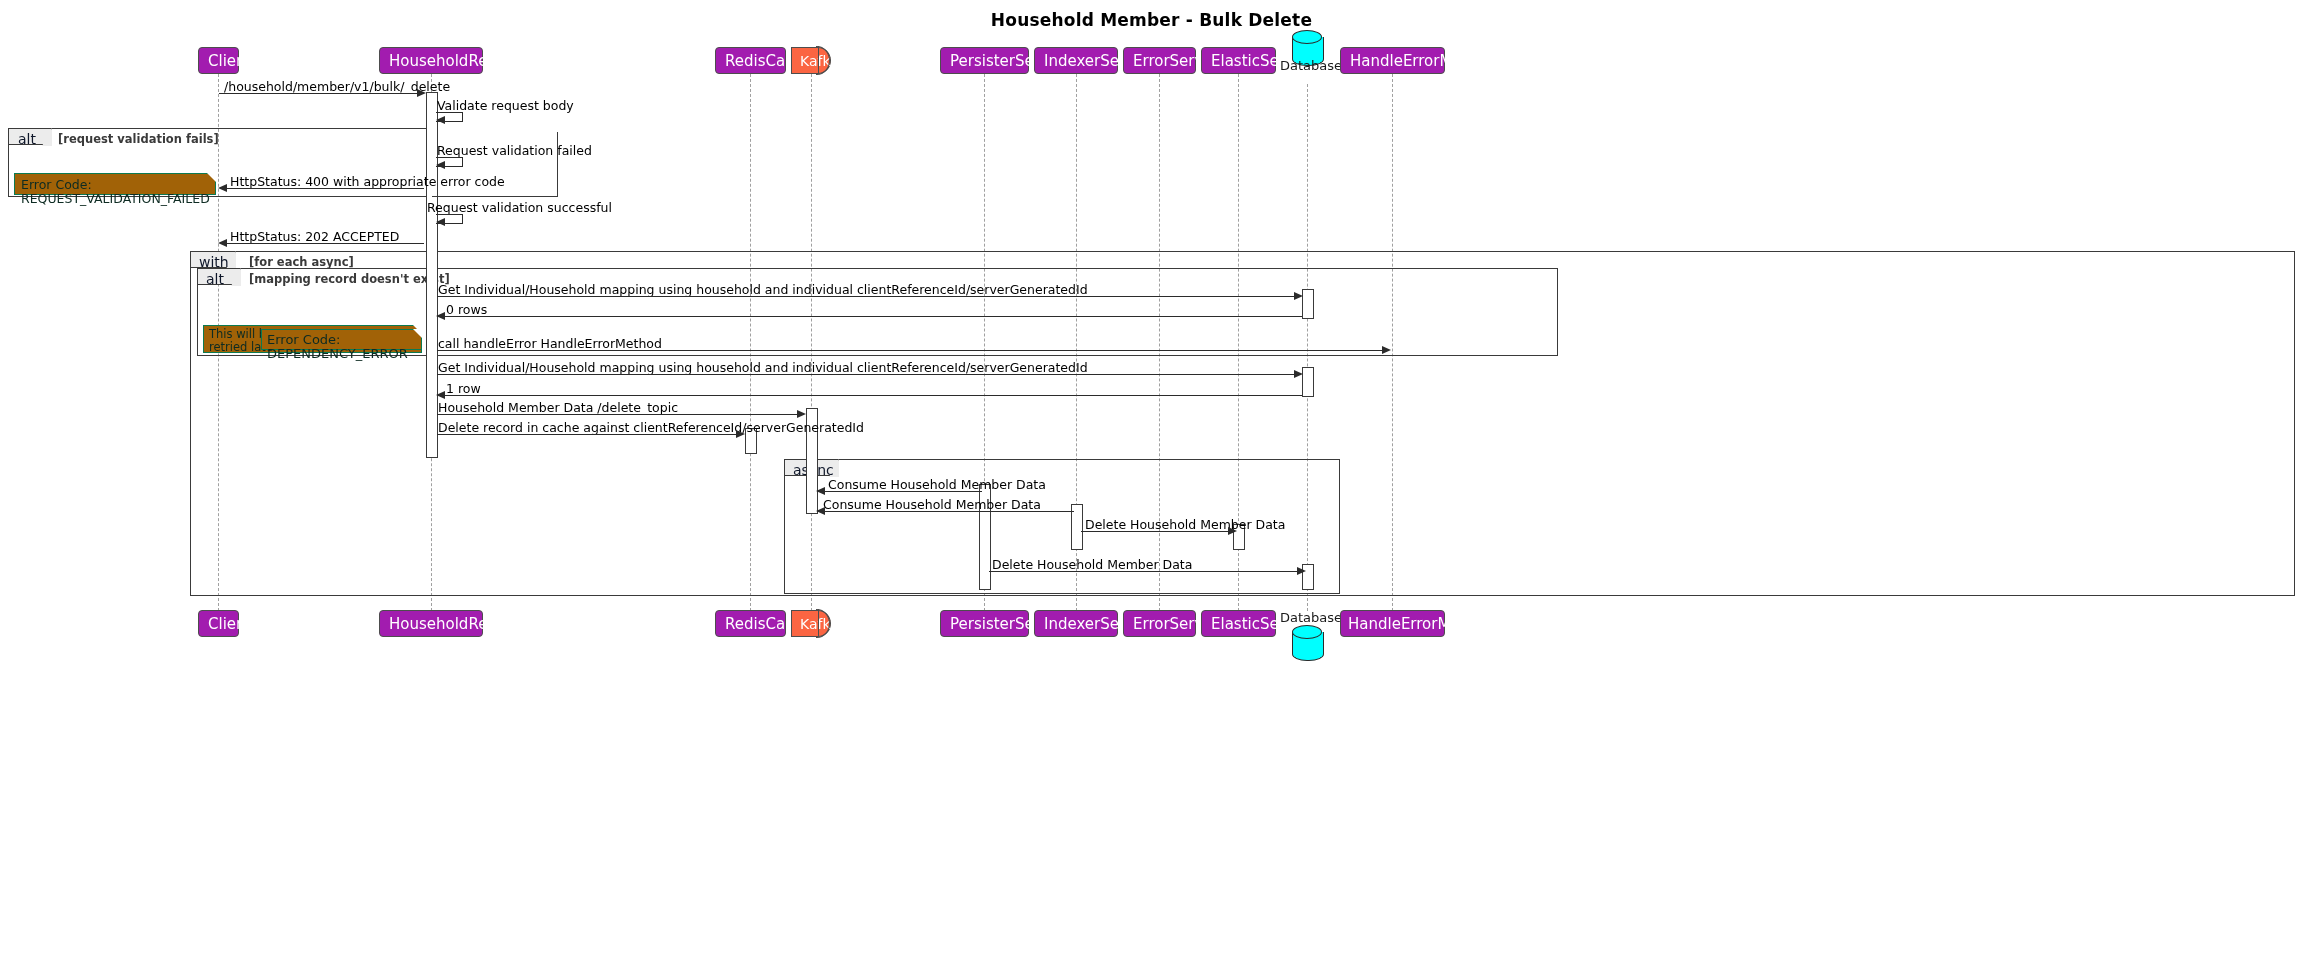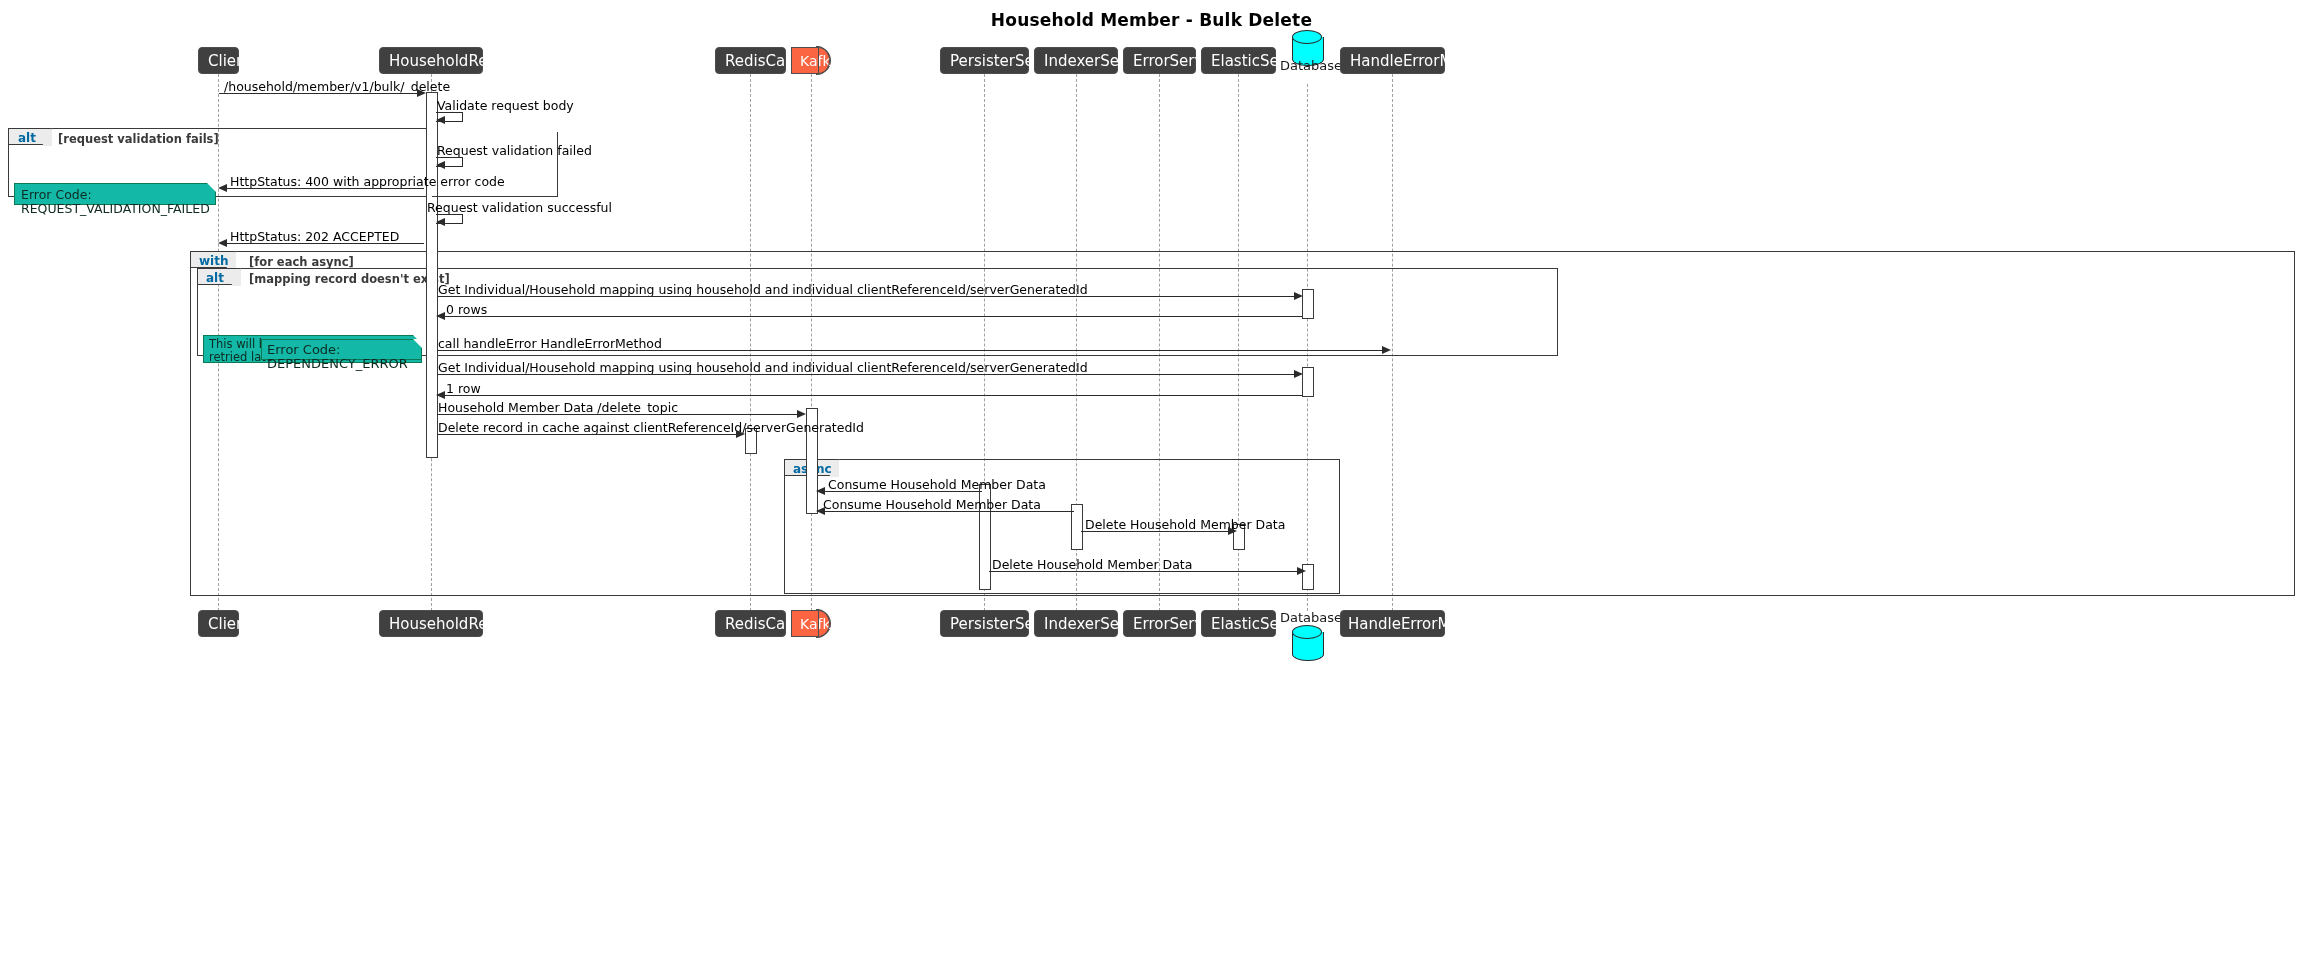--- a/index.html
+++ b/index.html
@@ -9,21 +9,21 @@
   #stage{position:absolute;left:0;top:0;width:2062px;height:977px;}
 
   
   .title{position:absolute;left:0;top:10px;width:2303px;text-align:center;
          font-size:17px;font-weight:bold;color:#000;letter-spacing:.2px;}
 
   
   .lifeline{position:absolute;width:0;border-left:1px dashed #a0a0a0;top:110px;height:500px;}
 
   
-  .pbox{position:absolute;height:27px;background:#404040;border:1.6px solid #4d4d4d;
+  .pbox{position:absolute;height:27px;background:#a21caf;border:1.6px solid #4d4d4d;
         border-radius:4px;color:#ffffff;font-size:15px;line-height:27px;text-align:center;
         white-space:nowrap;padding:0 9px;box-sizing:border-box;}
   
   .qbox{position:absolute;height:27px;background:#FB6542;border:1.6px solid #4d4d4d;
         border-radius:0 13px 13px 0/0 50% 50% 0;color:#fff;font-size:14px;line-height:27px;
         text-align:center;white-space:nowrap;padding:0 14px 0 8px;box-sizing:border-box;}
   .qbox::after{content:"";position:absolute;right:0px;top:-1.6px;width:13px;height:27px;
         border:1.6px solid #4d4d4d;border-left:none;border-radius:0 13px 13px 0/0 50% 50% 0;
         background:transparent;box-sizing:content-box;}
   .qbox::before{content:"";position:absolute;right:11px;top:-1.6px;width:0;height:28px;
@@ -51,27 +51,27 @@
   
   .selfmsg{position:absolute;border:1.15px solid #2b2b2b;border-left:none;
            background:transparent;}
 
   
   .frag{position:absolute;border:1.1px solid #3a3a3a;background:transparent;box-sizing:border-box;}
   .fragtab{position:absolute;height:17px;background:#ececec;border:1.1px solid #3a3a3a;
            box-sizing:border-box;}
   .fragtab .corner{position:absolute;right:-1px;top:-1px;width:0;height:0;
            border-left:10px solid transparent;border-bottom:18px solid #ececec;}
-  .fraglabel{position:absolute;font-size:12px;font-weight:bold;color:#0369a1;}
+  .fraglabel{position:absolute;font-size:14px;font-weight:normal;color:#0f172a;}
   .fragcond{position:absolute;font-size:11.5px;font-weight:bold;color:#3a3a3a;white-space:nowrap;}
 
   
-  .note{position:absolute;background:#14b8a6;border:1.3px solid #0b7a52;
+  .note{position:absolute;background:#a16207;border:1.3px solid #0b7a52;
         font-size:12.5px;color:#0d2b22;line-height:14px;box-sizing:border-box;
-        padding:4px 6px;margin-top:10px;}
+        padding:4px 6px;}
   .note .fold{position:absolute;right:-1px;top:-1px;width:0;height:0;
         border-left:9px solid transparent;border-top:9px solid #ffffff;}
 </style>
 </head>
 <body>
 
 <div id="stage">
 
   <div class="title">Household Member - Bulk Delete</div>
 

